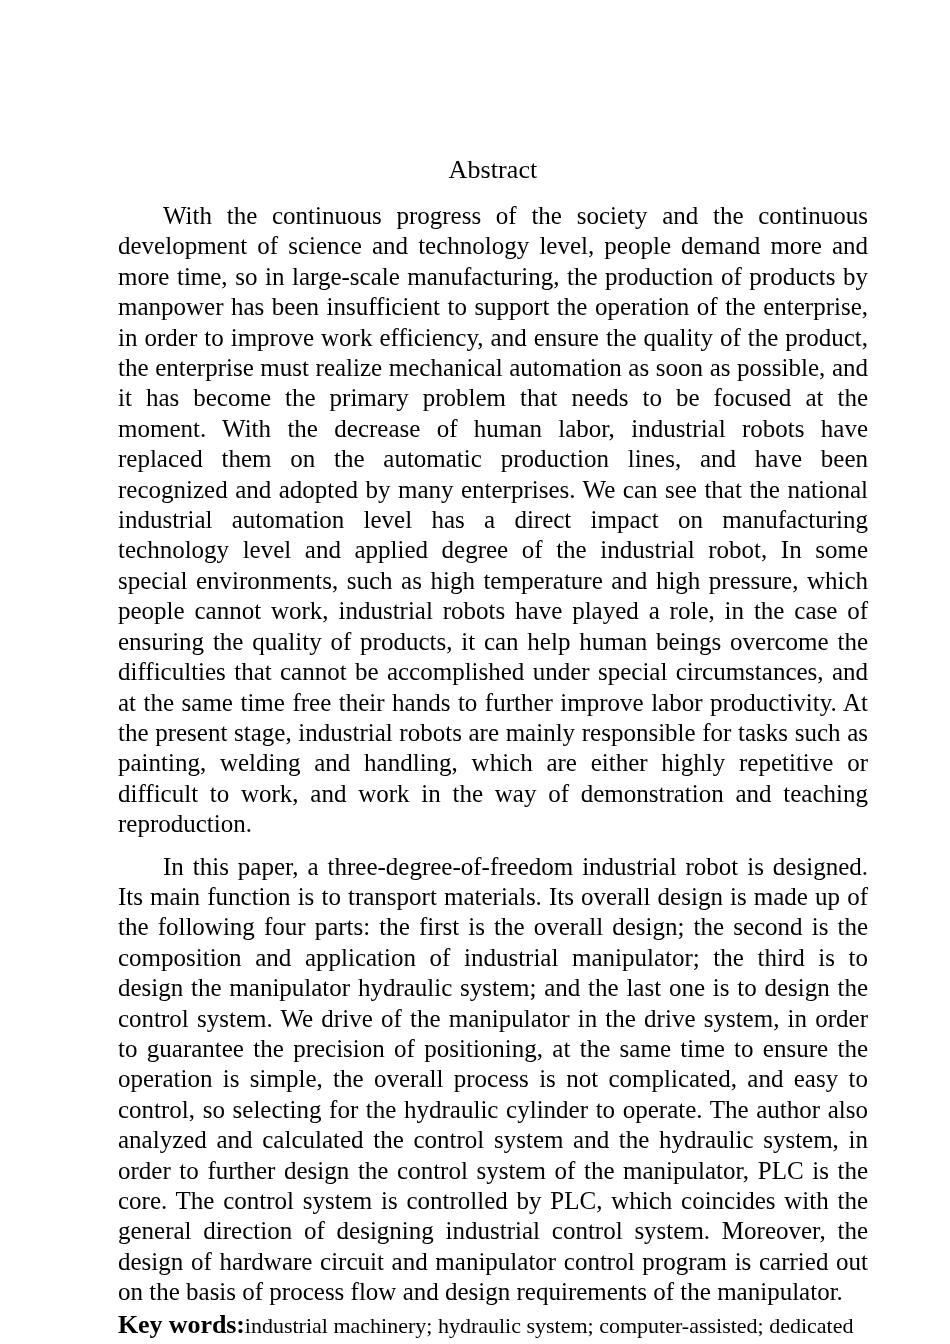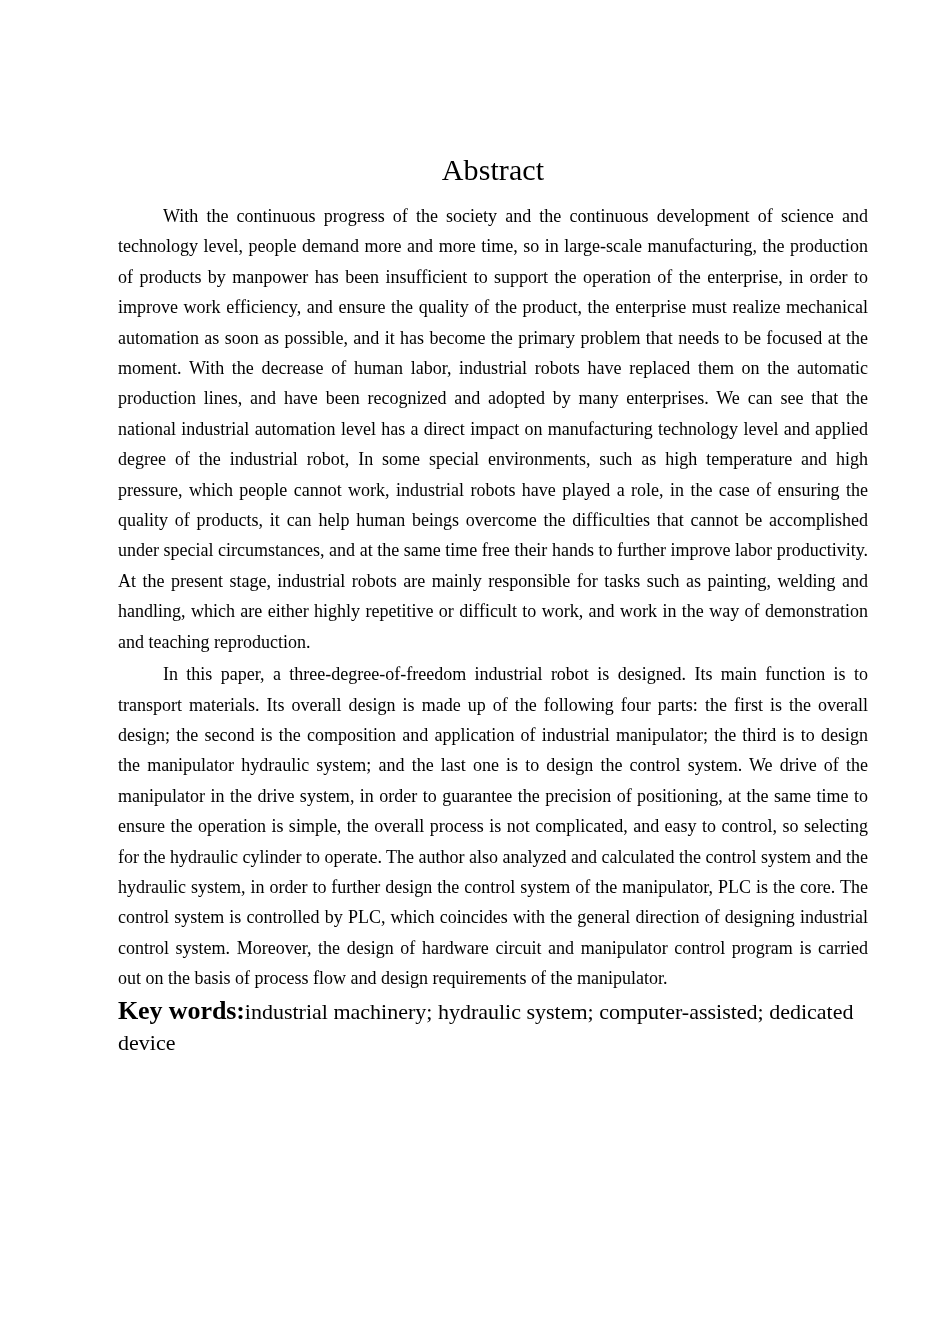--- a/index.html
+++ b/index.html
@@ -26,31 +26,31 @@
     position: absolute;
     left: 118px;
     top: 0;
     width: 750px;
   }
   .doc-title {
     margin: 0;
     padding: 0;
     text-align: center;
     font-weight: normal;
-    font-size: 30px;
+    font-size: 26px;
     line-height: 30px;
     letter-spacing: 0.1px;
     padding-top: 155px;
   }
   .abstract-body {
     margin-top: 16px;
   }
   p.para {
-    margin: 2px 0 0 0;
-    font-size: 18px;
+    margin: 12px 0 0 0;
+    font-size: 25px;
     line-height: 30.4px;
     text-align: justify;
     text-justify: inter-word;
     text-indent: 45px;
     hyphens: none;
     word-spacing: 0px;
   }
   p.para:last-of-type {
     margin-bottom: 0;
   }

